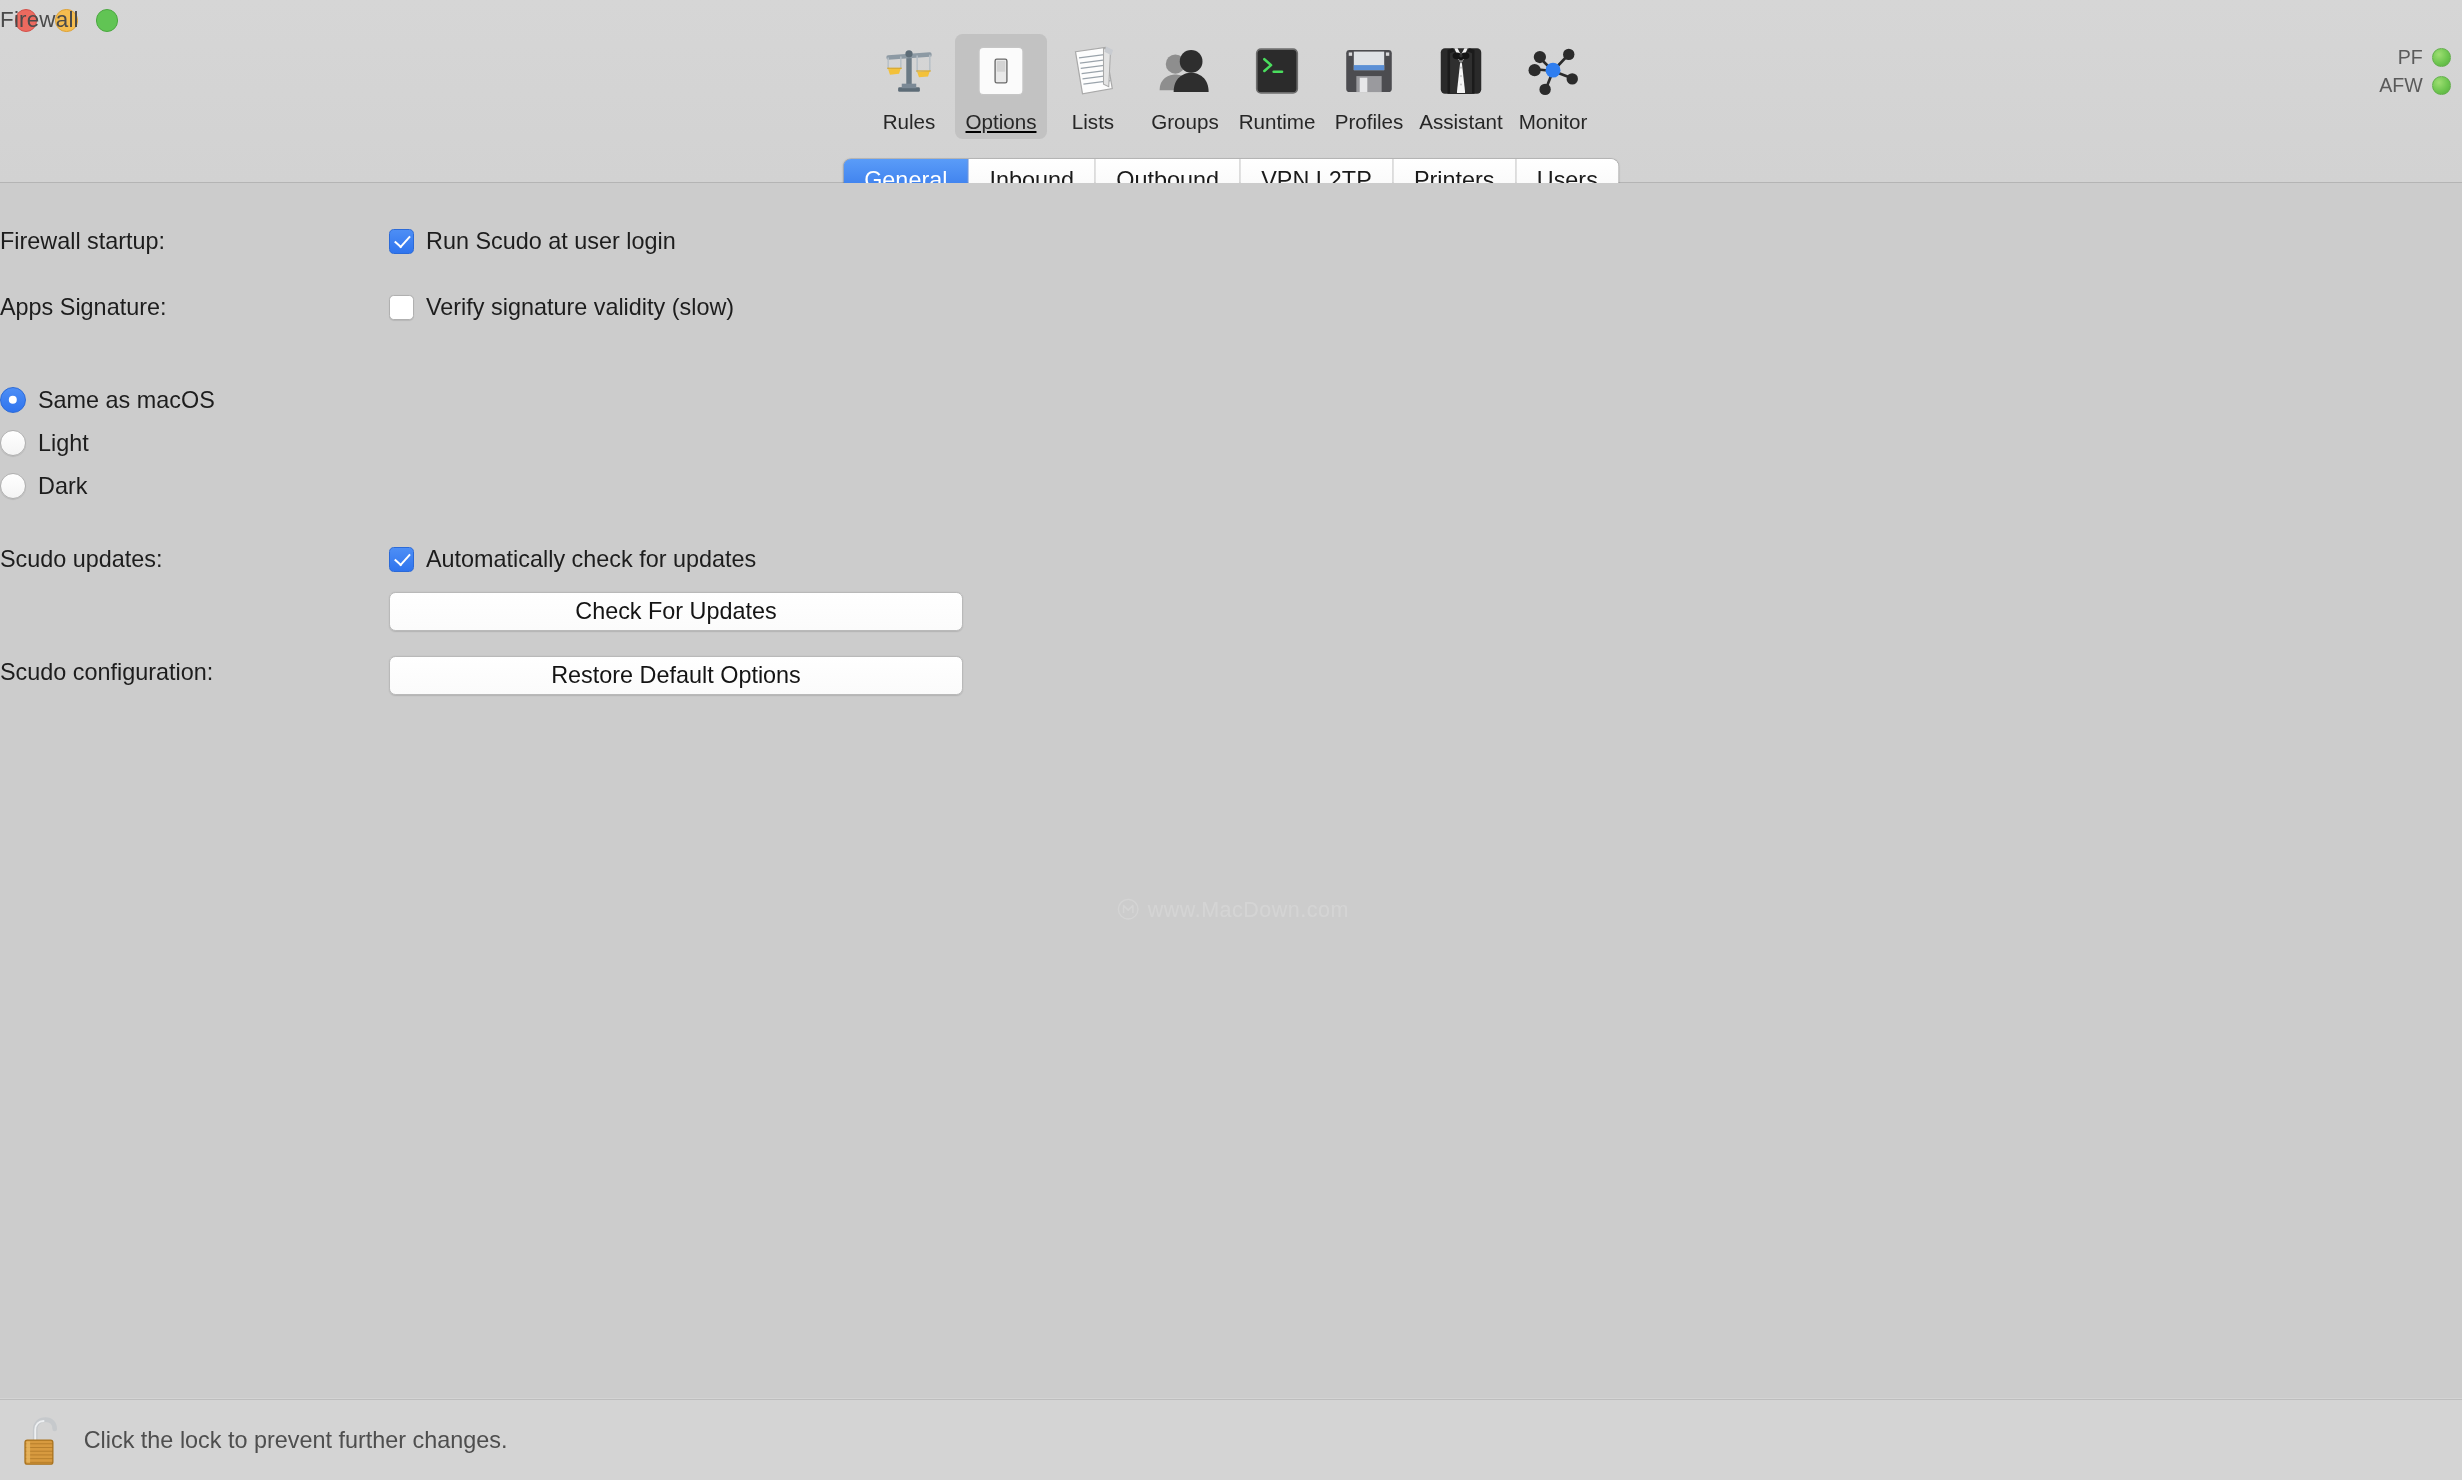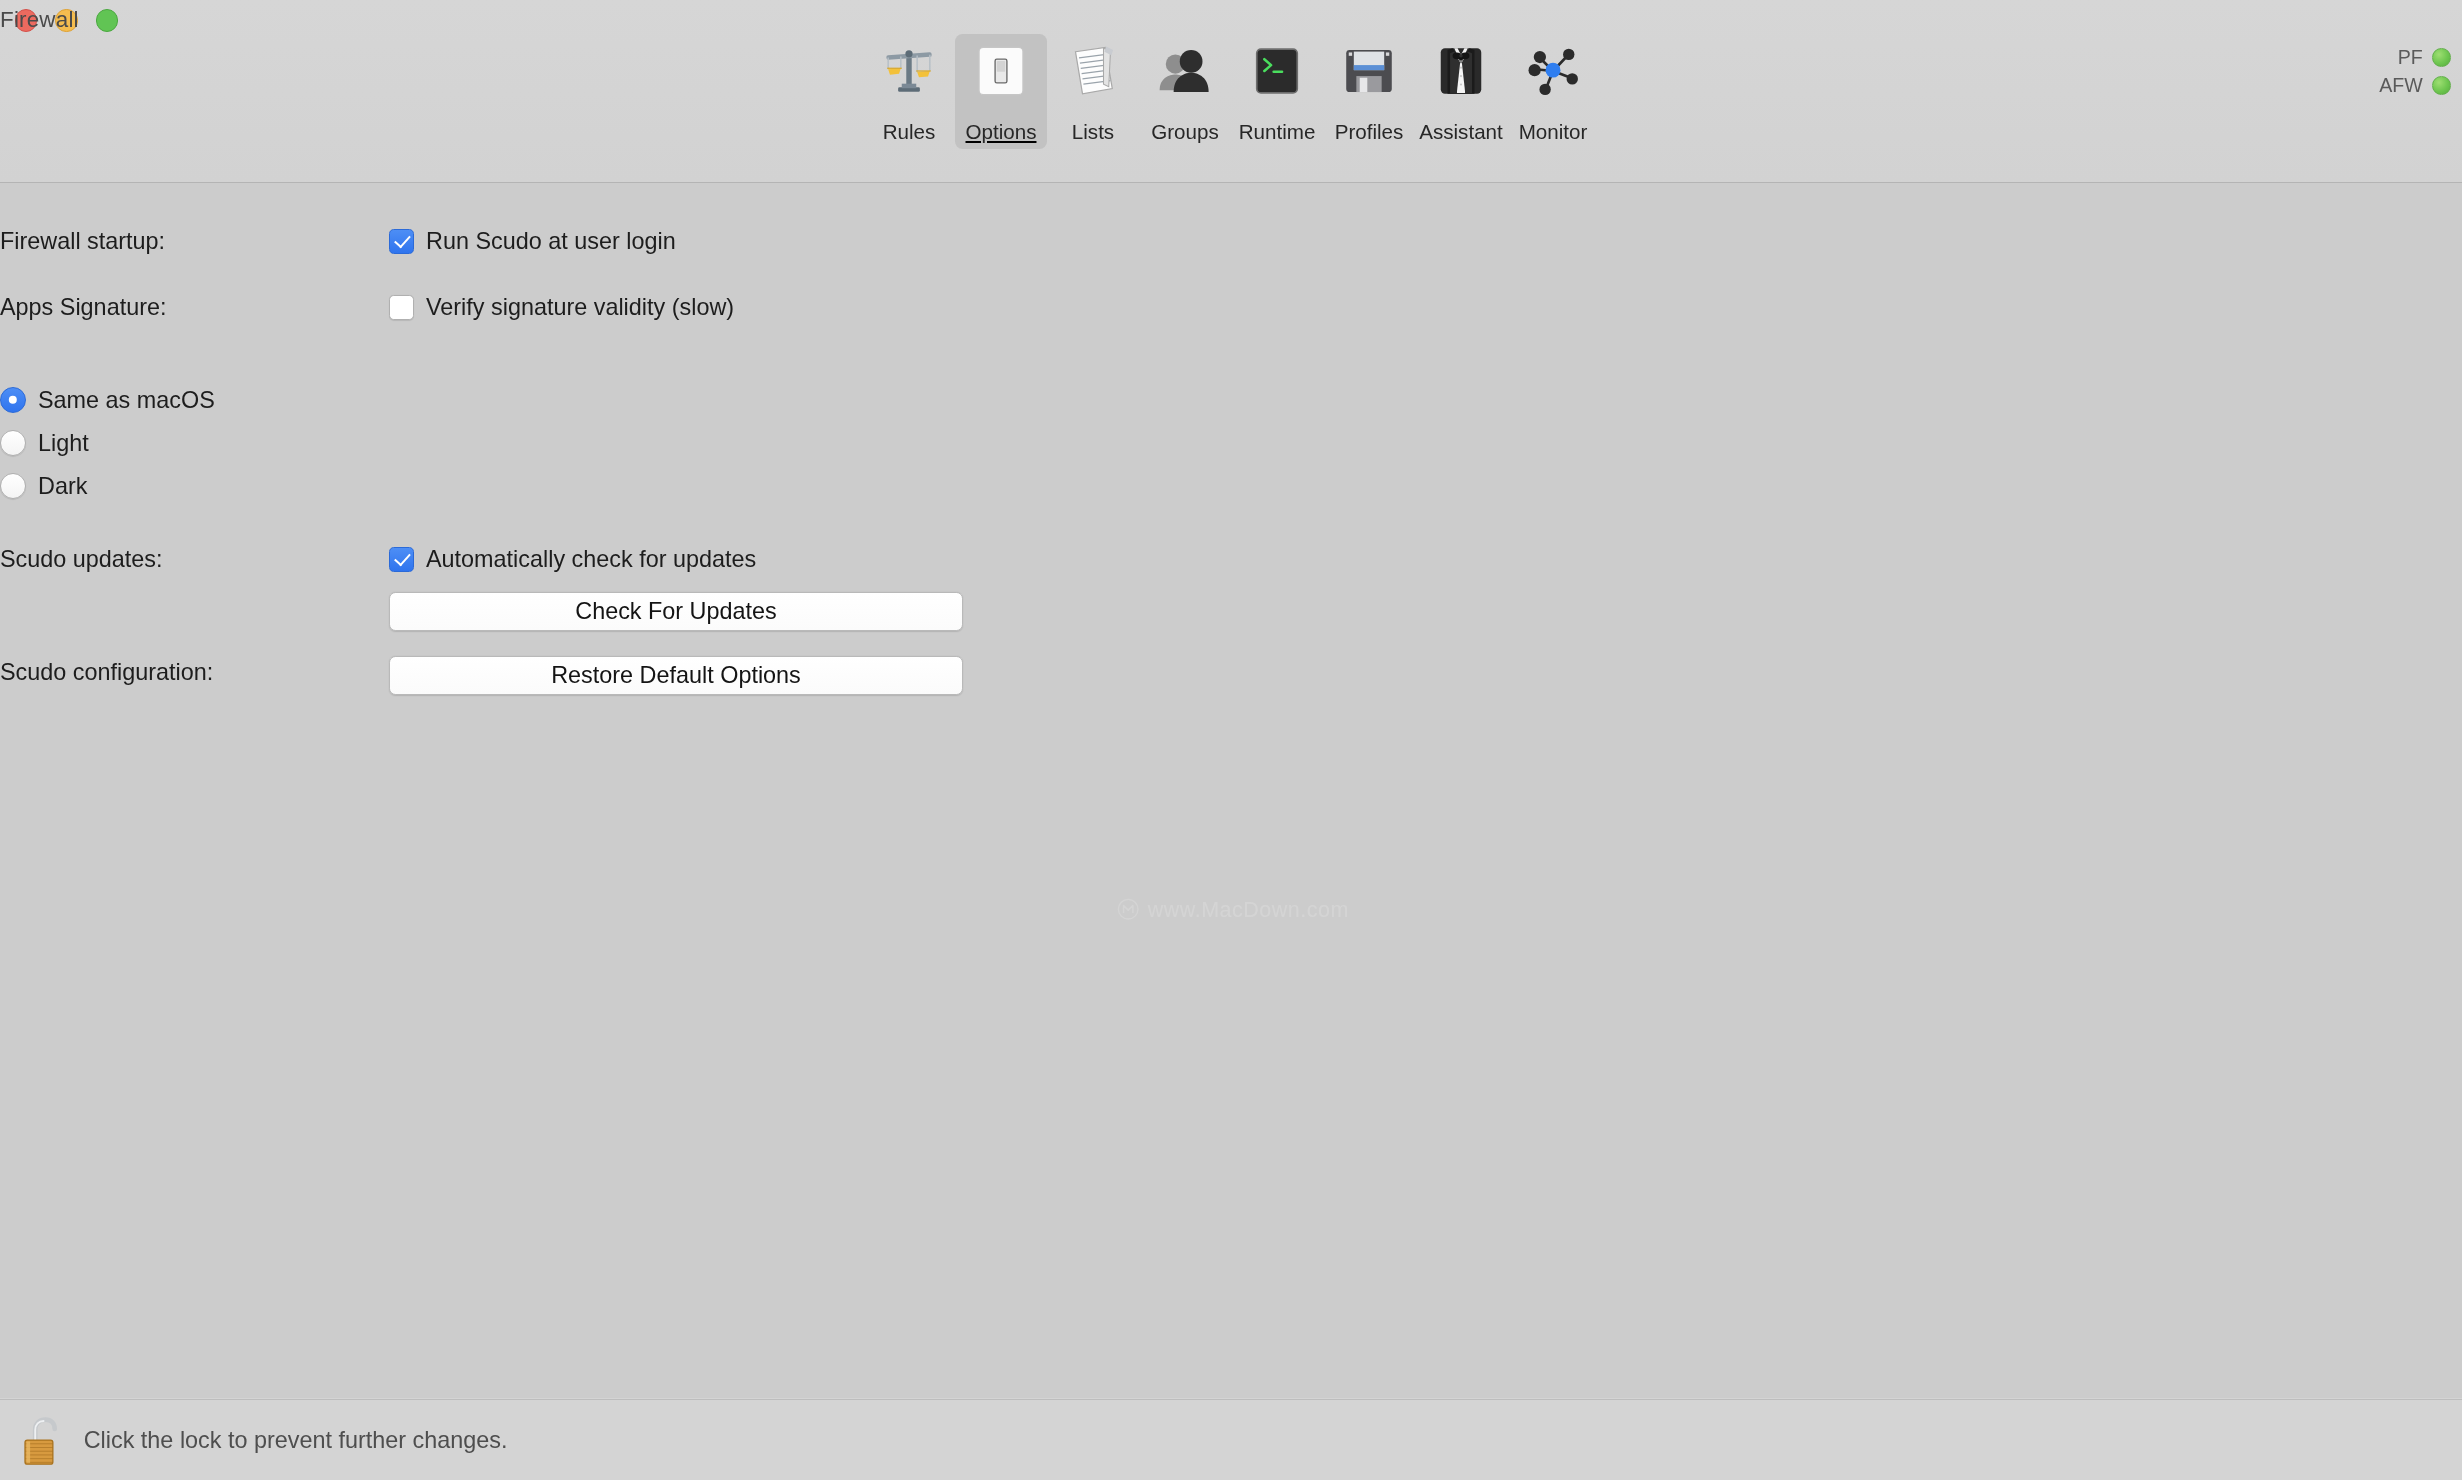--- a/index.html
+++ b/index.html
@@ -104,21 +104,21 @@
     background: #c2c2c2;
     text-decoration: underline;
   }
   .tb-icon {
     width: 62px; height: 62px;
     display: flex;
     align-items: center;
     justify-content: center;
   }
   .tb-label {
-    margin-top: 18px;
+    margin-top: 8px;
     font-size: 20.6px;
     color: #272727;
     white-space: nowrap;
   }
 
   
   #tabbar {
     position: absolute;
     left: 50%;
     top: 159px;
@@ -461,20 +461,28 @@
             <circle cx="54" cy="41" r="6.5" fill="#2b2b2b"></circle>
             <circle cx="23" cy="53" r="6.5" fill="#2b2b2b"></circle>
             <circle cx="32" cy="31" r="8.5" fill="#2f7ef0"></circle>
           </svg>
         </span>
         <span class="tb-label">Monitor</span>
       </div>
 
     </div>
 
+    <div id="tabbar">
+      <div class="tab active">General</div>
+      <div class="tab">Inbound</div>
+      <div class="tab">Outbound</div>
+      <div class="tab">VPN L2TP</div>
+      <div class="tab">Printers</div>
+      <div class="tab">Users</div>
+    </div>
 
   </div>
 
   <div id="content">
 
     <div class="form-row" style="left:0; top:42px;">
       <div class="row-label">Firewall startup:</div>
       <div class="row-control">
         <span class="checkbox on"></span>
         <span class="ctrl-text">Run Scudo at user login</span>

